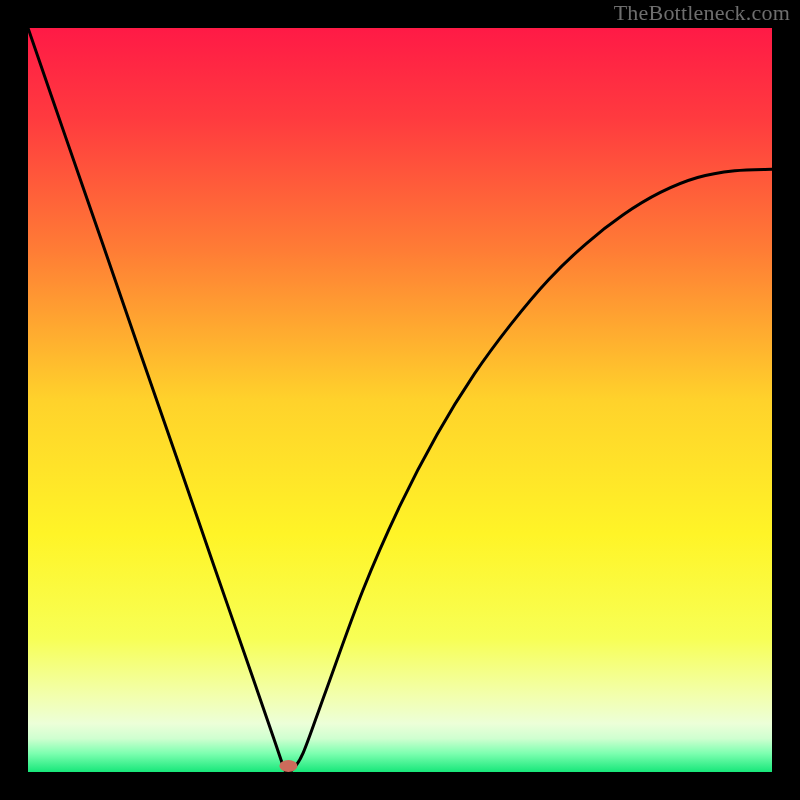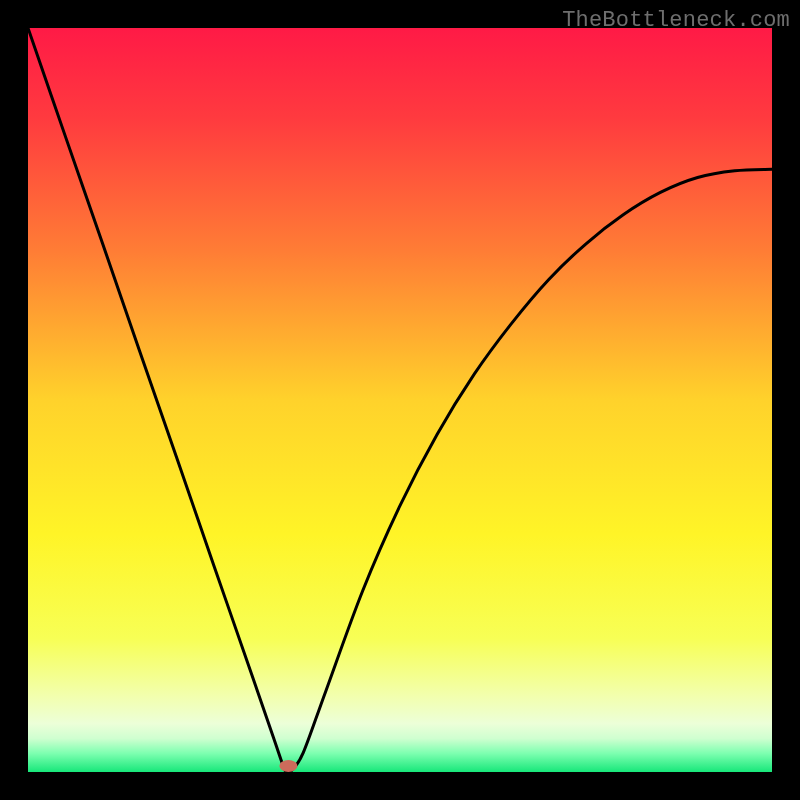--- a/index.html
+++ b/index.html
@@ -21,27 +21,27 @@
   }
   .plot {
     position: absolute;
     left: 0;
     top: 0;
     width: 744px;
     height: 744px;
   }
   .watermark {
     position: absolute;
-    top: 8px;
+    top: 0;
     right: 10px;
     color: #6e6e6e;
     font-size: 22px;
     font-weight: 500;
     letter-spacing: 0.2px;
-    font-family: Liberation Mono, monospace;
+    font-family: Liberation Serif, serif;
   }
   svg { display: block; }
 </style>
 </head>
 <body>
 
 <div class="frame">
   <svg class="plot" viewBox="0 0 744 744" preserveAspectRatio="none">
     <defs>
       <linearGradient id="bg-grad" x1="0" y1="0" x2="0" y2="1">

